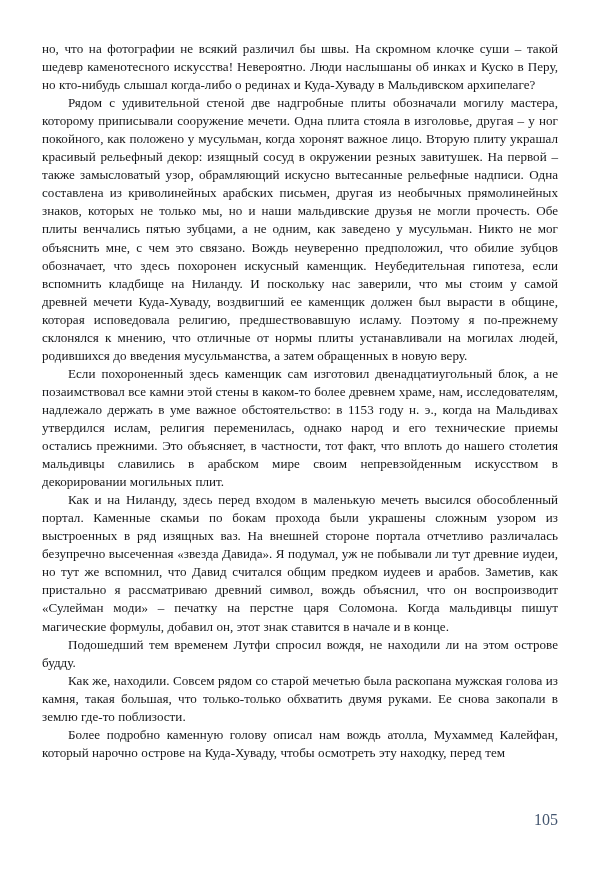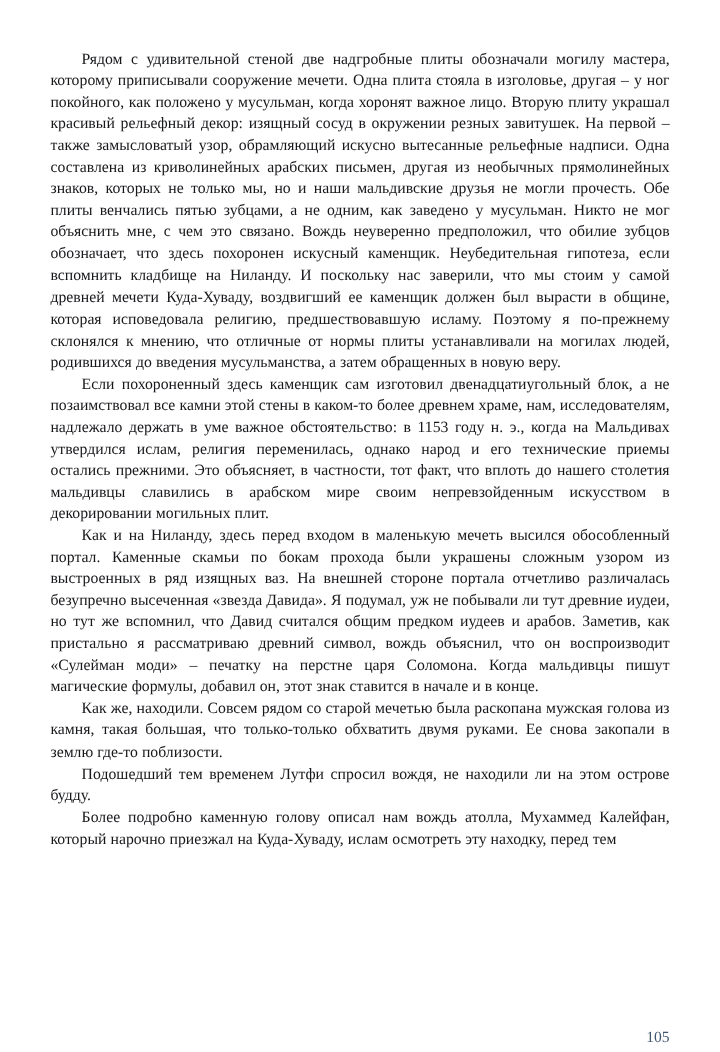--- a/index.html
+++ b/index.html
@@ -40,38 +40,39 @@
   }
   .para.no-indent {
     text-indent: 0;
   }
   .para.dialogue {
     text-indent: 26px;
   }
   .page-number {
     position: absolute;
     left: 0;
-    top: 856px;
+    top: 812px;
     width: 558px;
     text-align: right;
-    font-size: 13px;
+    font-size: 16px;
     line-height: 16px;
     color: #44566f;
     font-family: "Liberation Serif", "DejaVu Serif", serif;
   }
 </style>
 </head>
 <body>
 
 <div class="page">
 
   <div class="text-block">
+    <p class="para no-indent">но, что на фотографии не всякий различил бы швы. На скромном клочке суши – такой шедевр каменотесного искусства! Невероятно. Люди наслышаны об инках и Куско в Перу, но кто-нибудь слышал когда-либо о рединах и Куда-Хуваду в Мальдивском архипелаге?</p>
     <p class="para">Рядом с удивительной стеной две надгробные плиты обозначали могилу мастера, которому приписывали сооружение мечети. Одна плита стояла в изголовье, другая – у ног покойного, как положено у мусульман, когда хоронят важное лицо. Вторую плиту украшал красивый рельефный декор: изящный сосуд в окружении резных завитушек. На первой – также замысловатый узор, обрамляющий искусно вытесанные рельефные надписи. Одна составлена из криволинейных арабских письмен, другая из необычных прямолинейных знаков, которых не только мы, но и наши мальдивские друзья не могли прочесть. Обе плиты венчались пятью зубцами, а не одним, как заведено у мусульман. Никто не мог объяснить мне, с чем это связано. Вождь неуверенно предположил, что обилие зубцов обозначает, что здесь похоронен искусный каменщик. Неубедительная гипотеза, если вспомнить кладбище на Ниланду. И поскольку нас заверили, что мы стоим у самой древней мечети Куда-Хуваду, воздвигший ее каменщик должен был вырасти в общине, которая исповедовала религию, предшествовавшую исламу. Поэтому я по-прежнему склонялся к мнению, что отличные от нормы плиты устанавливали на могилах людей, родившихся до введения мусульманства, а затем обращенных в новую веру.</p>
     <p class="para">Если похороненный здесь каменщик сам изготовил двенадцатиугольный блок, а не позаимствовал все камни этой стены в каком-то более древнем храме, нам, исследователям, надлежало держать в уме важное обстоятельство: в 1153 году н. э., когда на Мальдивах утвердился ислам, религия переменилась, однако народ и его технические приемы остались прежними. Это объясняет, в частности, тот факт, что вплоть до нашего столетия мальдивцы славились в арабском мире своим непревзойденным искусством в декорировании могильных плит.</p>
     <p class="para">Как и на Ниланду, здесь перед входом в маленькую мечеть высился обособленный портал. Каменные скамьи по бокам прохода были украшены сложным узором из выстроенных в ряд изящных ваз. На внешней стороне портала отчетливо различалась безупречно высеченная «звезда Давида». Я подумал, уж не побывали ли тут древние иудеи, но тут же вспомнил, что Давид считался общим предком иудеев и арабов. Заметив, как пристально я рассматриваю древний символ, вождь объяснил, что он воспроизводит «Сулейман моди» – печатку на перстне царя Соломона. Когда мальдивцы пишут магические формулы, добавил он, этот знак ставится в начале и в конце.</p>
+    <p class="para">Подошедший тем временем Лутфи спросил вождя, не находили ли на этом острове будду.</p>
     <p class="para">Как же, находили. Совсем рядом со старой мечетью была раскопана мужская голова из камня, такая большая, что только-только обхватить двумя руками. Ее снова закопали в землю где-то поблизости.</p>
-    <p class="para">Подошедший тем временем Лутфи спросил вождя, не находили ли на этом острове будду.</p>
-    <p class="para">Более подробно каменную голову описал нам вождь атолла, Мухаммед Калейфан, который нарочно приезжал на Куда-Хуваду, ислам осмотреть эту находку, перед тем</p>
+    <p class="para">Более подробно каменную голову описал нам вождь атолла, Мухаммед Калейфан, который нарочно острове на Куда-Хуваду, чтобы осмотреть эту находку, перед тем</p>
   </div>
 
   <div class="page-number">105</div>
 
 </div>
 
 </body></html>

